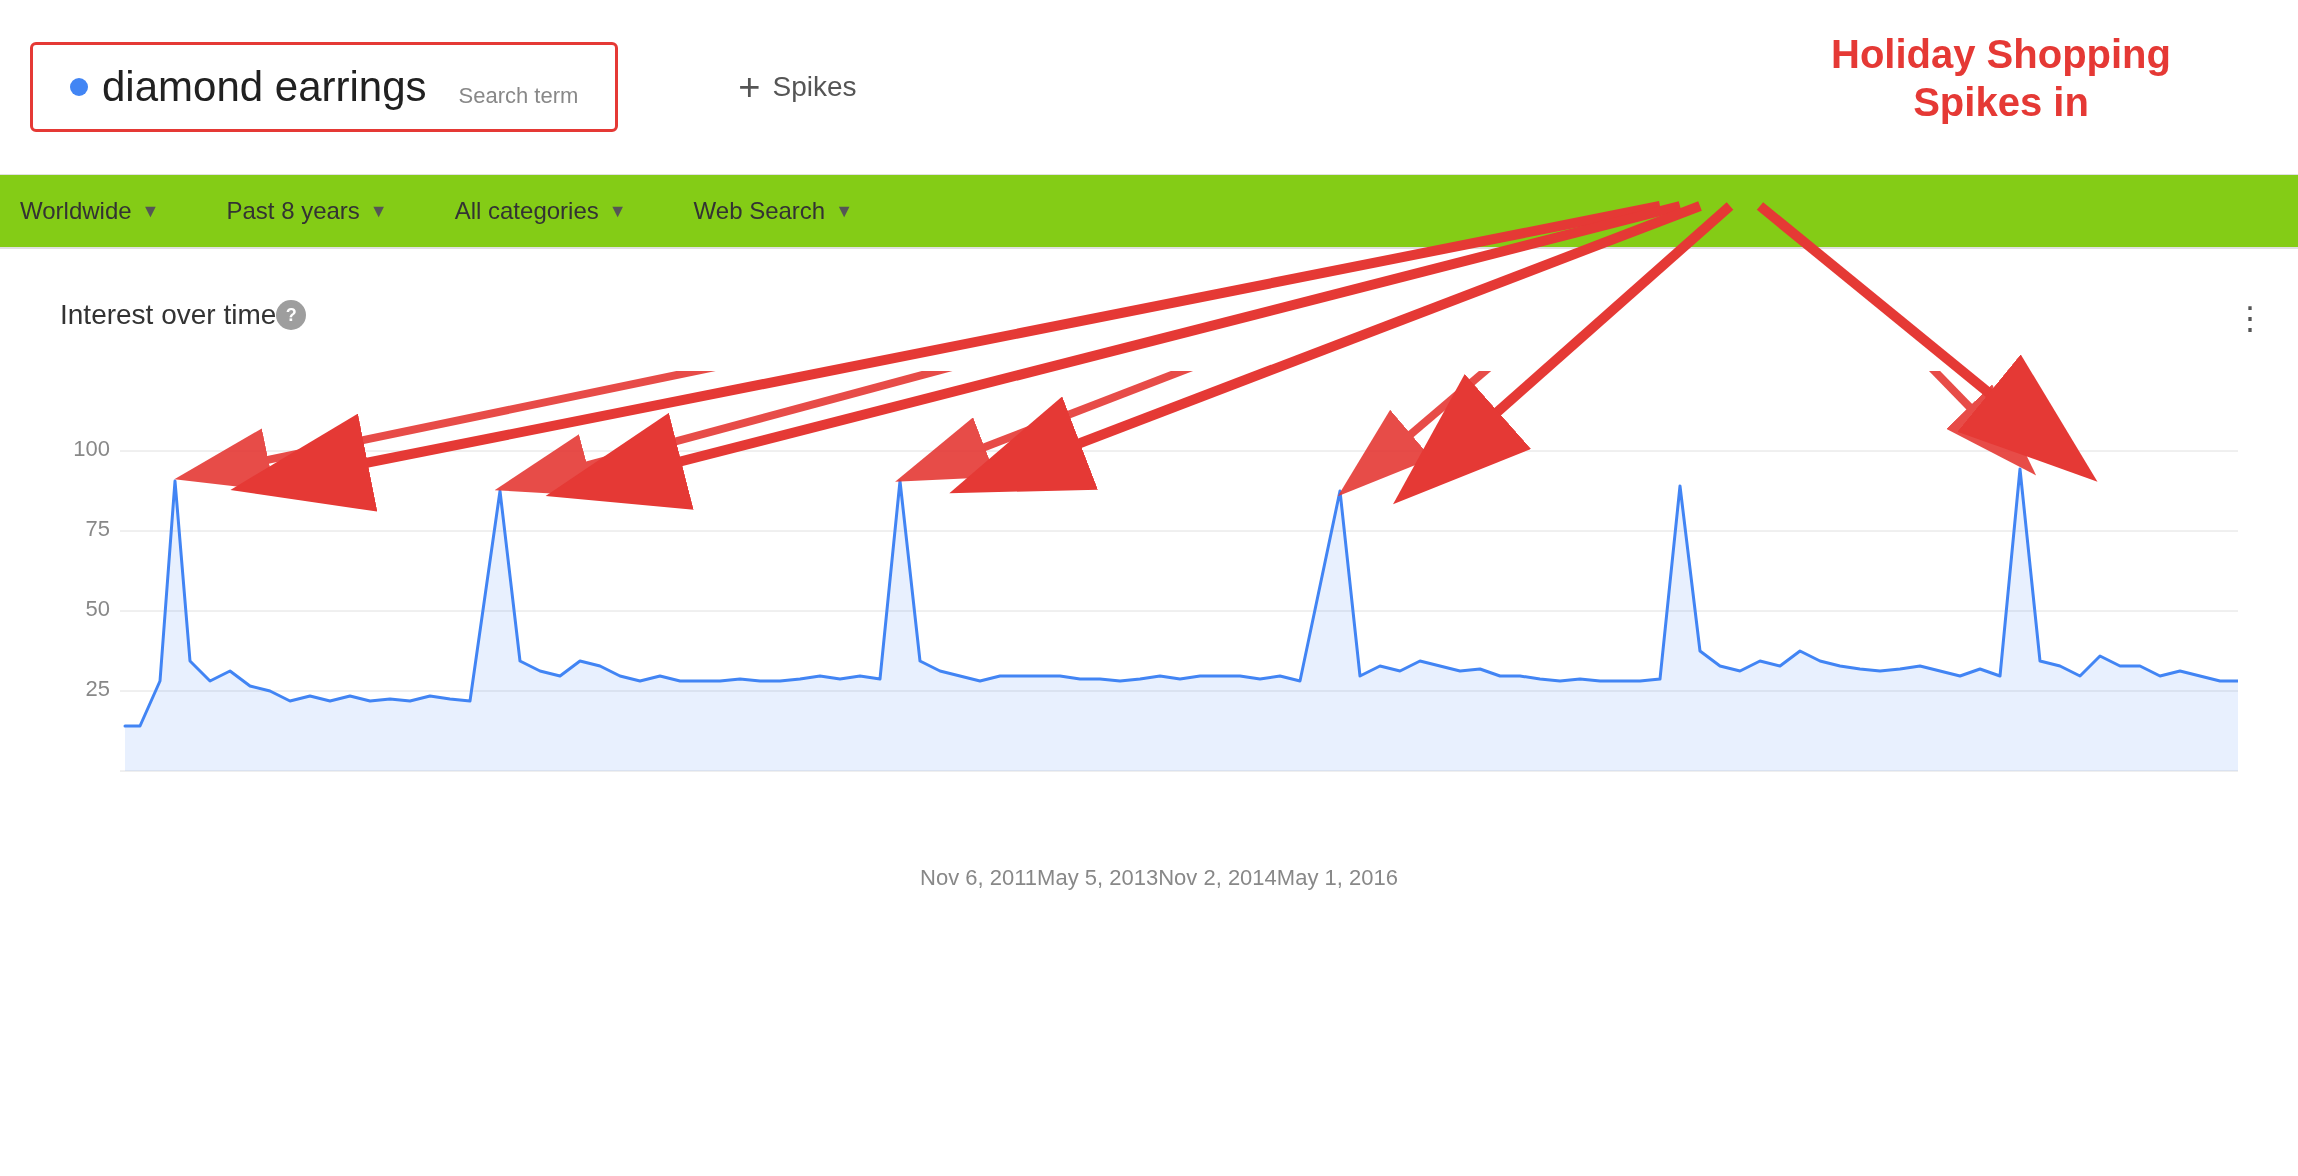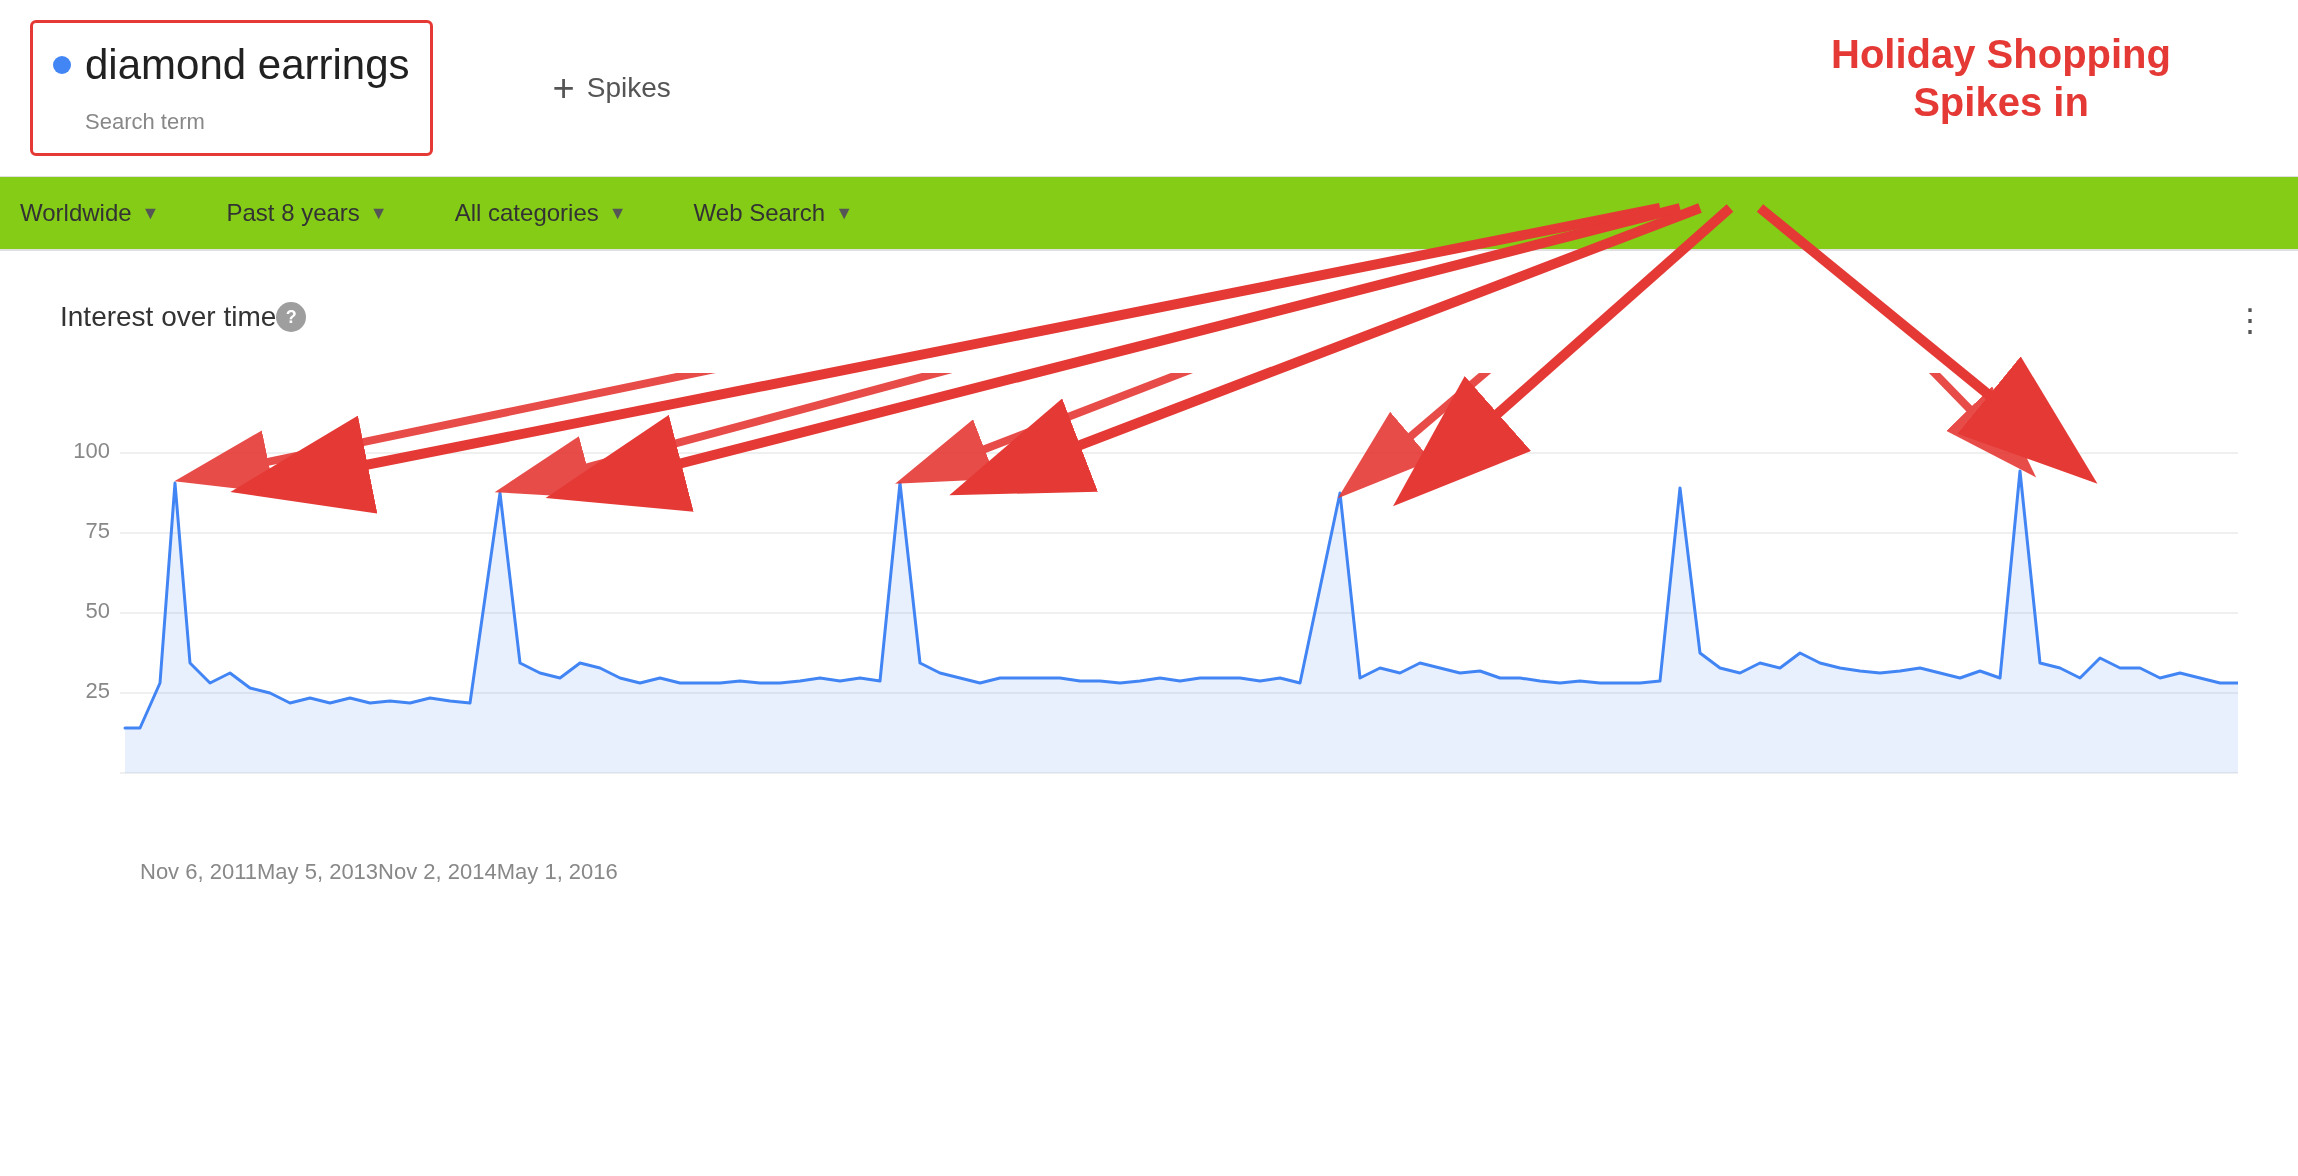--- a/index.html
+++ b/index.html
@@ -18,23 +18,23 @@
       align-items: center;
       padding: 20px 30px;
       border-bottom: 1px solid #e0e0e0;
       position: relative;
       min-height: 175px;
     }
 
     .search-term-box {
       border: 3px solid #e53935;
       border-radius: 6px;
-      padding: 18px 20px;
-      display: flex;
-      flex-direction: column;
+      padding: 18px 37px;
+      display: flex;
+      flex-direction: row;
       min-width: 340px;
     }
 
     .search-term-main {
       display: flex;
       align-items: center;
       gap: 14px;
     }
 
     .blue-dot {
@@ -165,22 +165,22 @@
       top: 0;
       left: 0;
       width: 100%;
       height: 100%;
       pointer-events: none;
     }
 
     
     .x-axis {
       display: flex;
-      justify-content: flex-start;
-      margin-top: 2px;
+      justify-content: center;
+      margin-top: 10px;
       padding: 0 60px 0 80px;
     }
 
     .x-label {
       font-size: 22px;
       color: #888;
     }
   </style>
 </head>
 <body>

